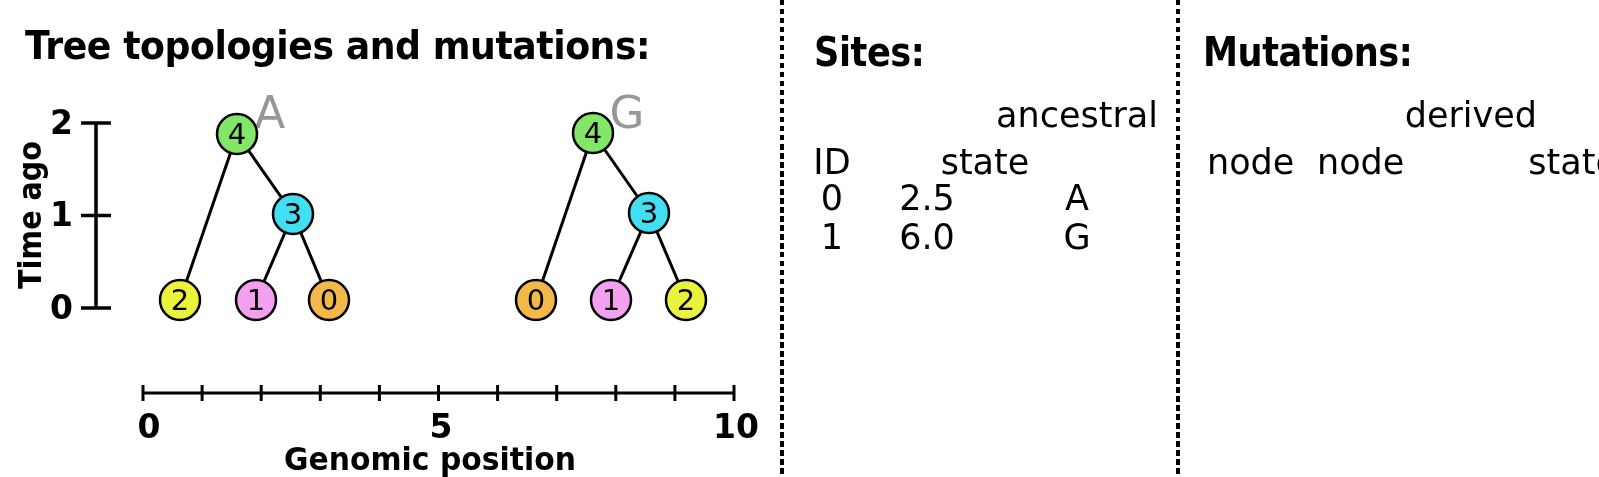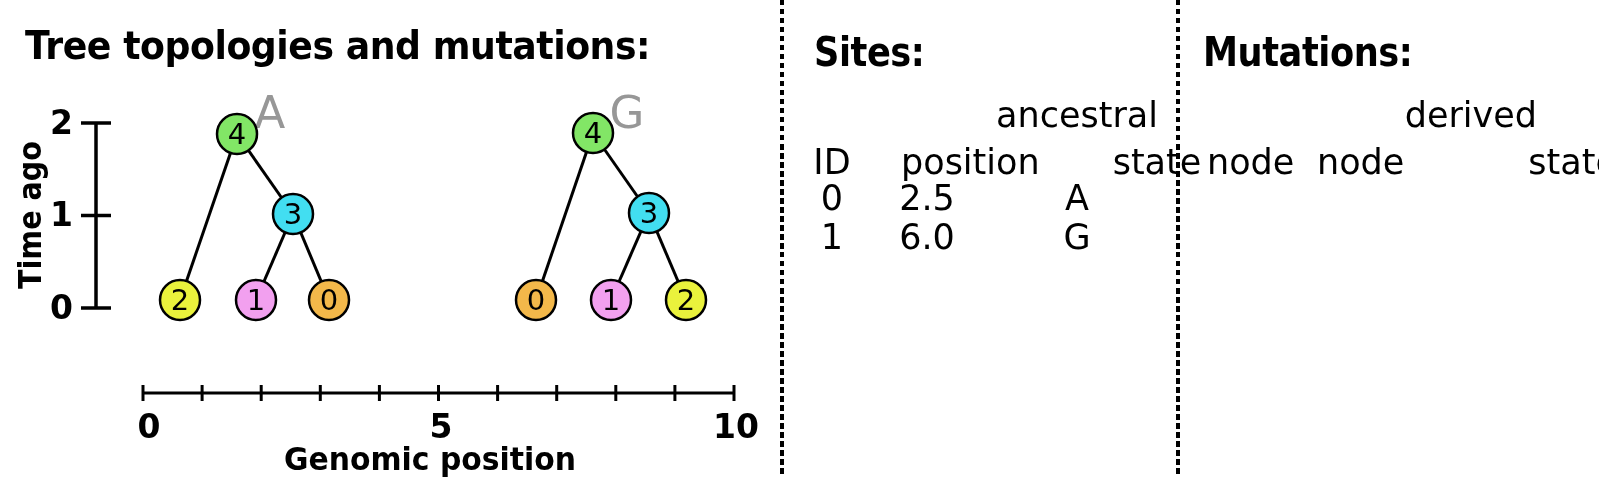--- a/index.html
+++ b/index.html
@@ -159,21 +159,20 @@
   <div class="abs panel" style="left:792px; width:360px;">
     <div class="abs section-title" style="left:11px; top:30px;">Sites:</div>
 
     <div class="t-row row-a">
       <div class="sites-c1"></div>
       <div class="sites-c2"></div>
       <div class="sites-c3">ancestral</div>
     </div>
     <div class="t-row row-h">
       <div class="sites-c1">ID</div>
-      <div class="sites-c2">position</div>
       <div class="sites-c3">state</div>
     </div>
     <div class="t-row row-1">
       <div class="sites-c1">0</div>
       <div class="sites-c2">2.5</div>
       <div class="sites-c3">A</div>
     </div>
     <div class="t-row row-2">
       <div class="sites-c1">1</div>
       <div class="sites-c2">6.0</div>

